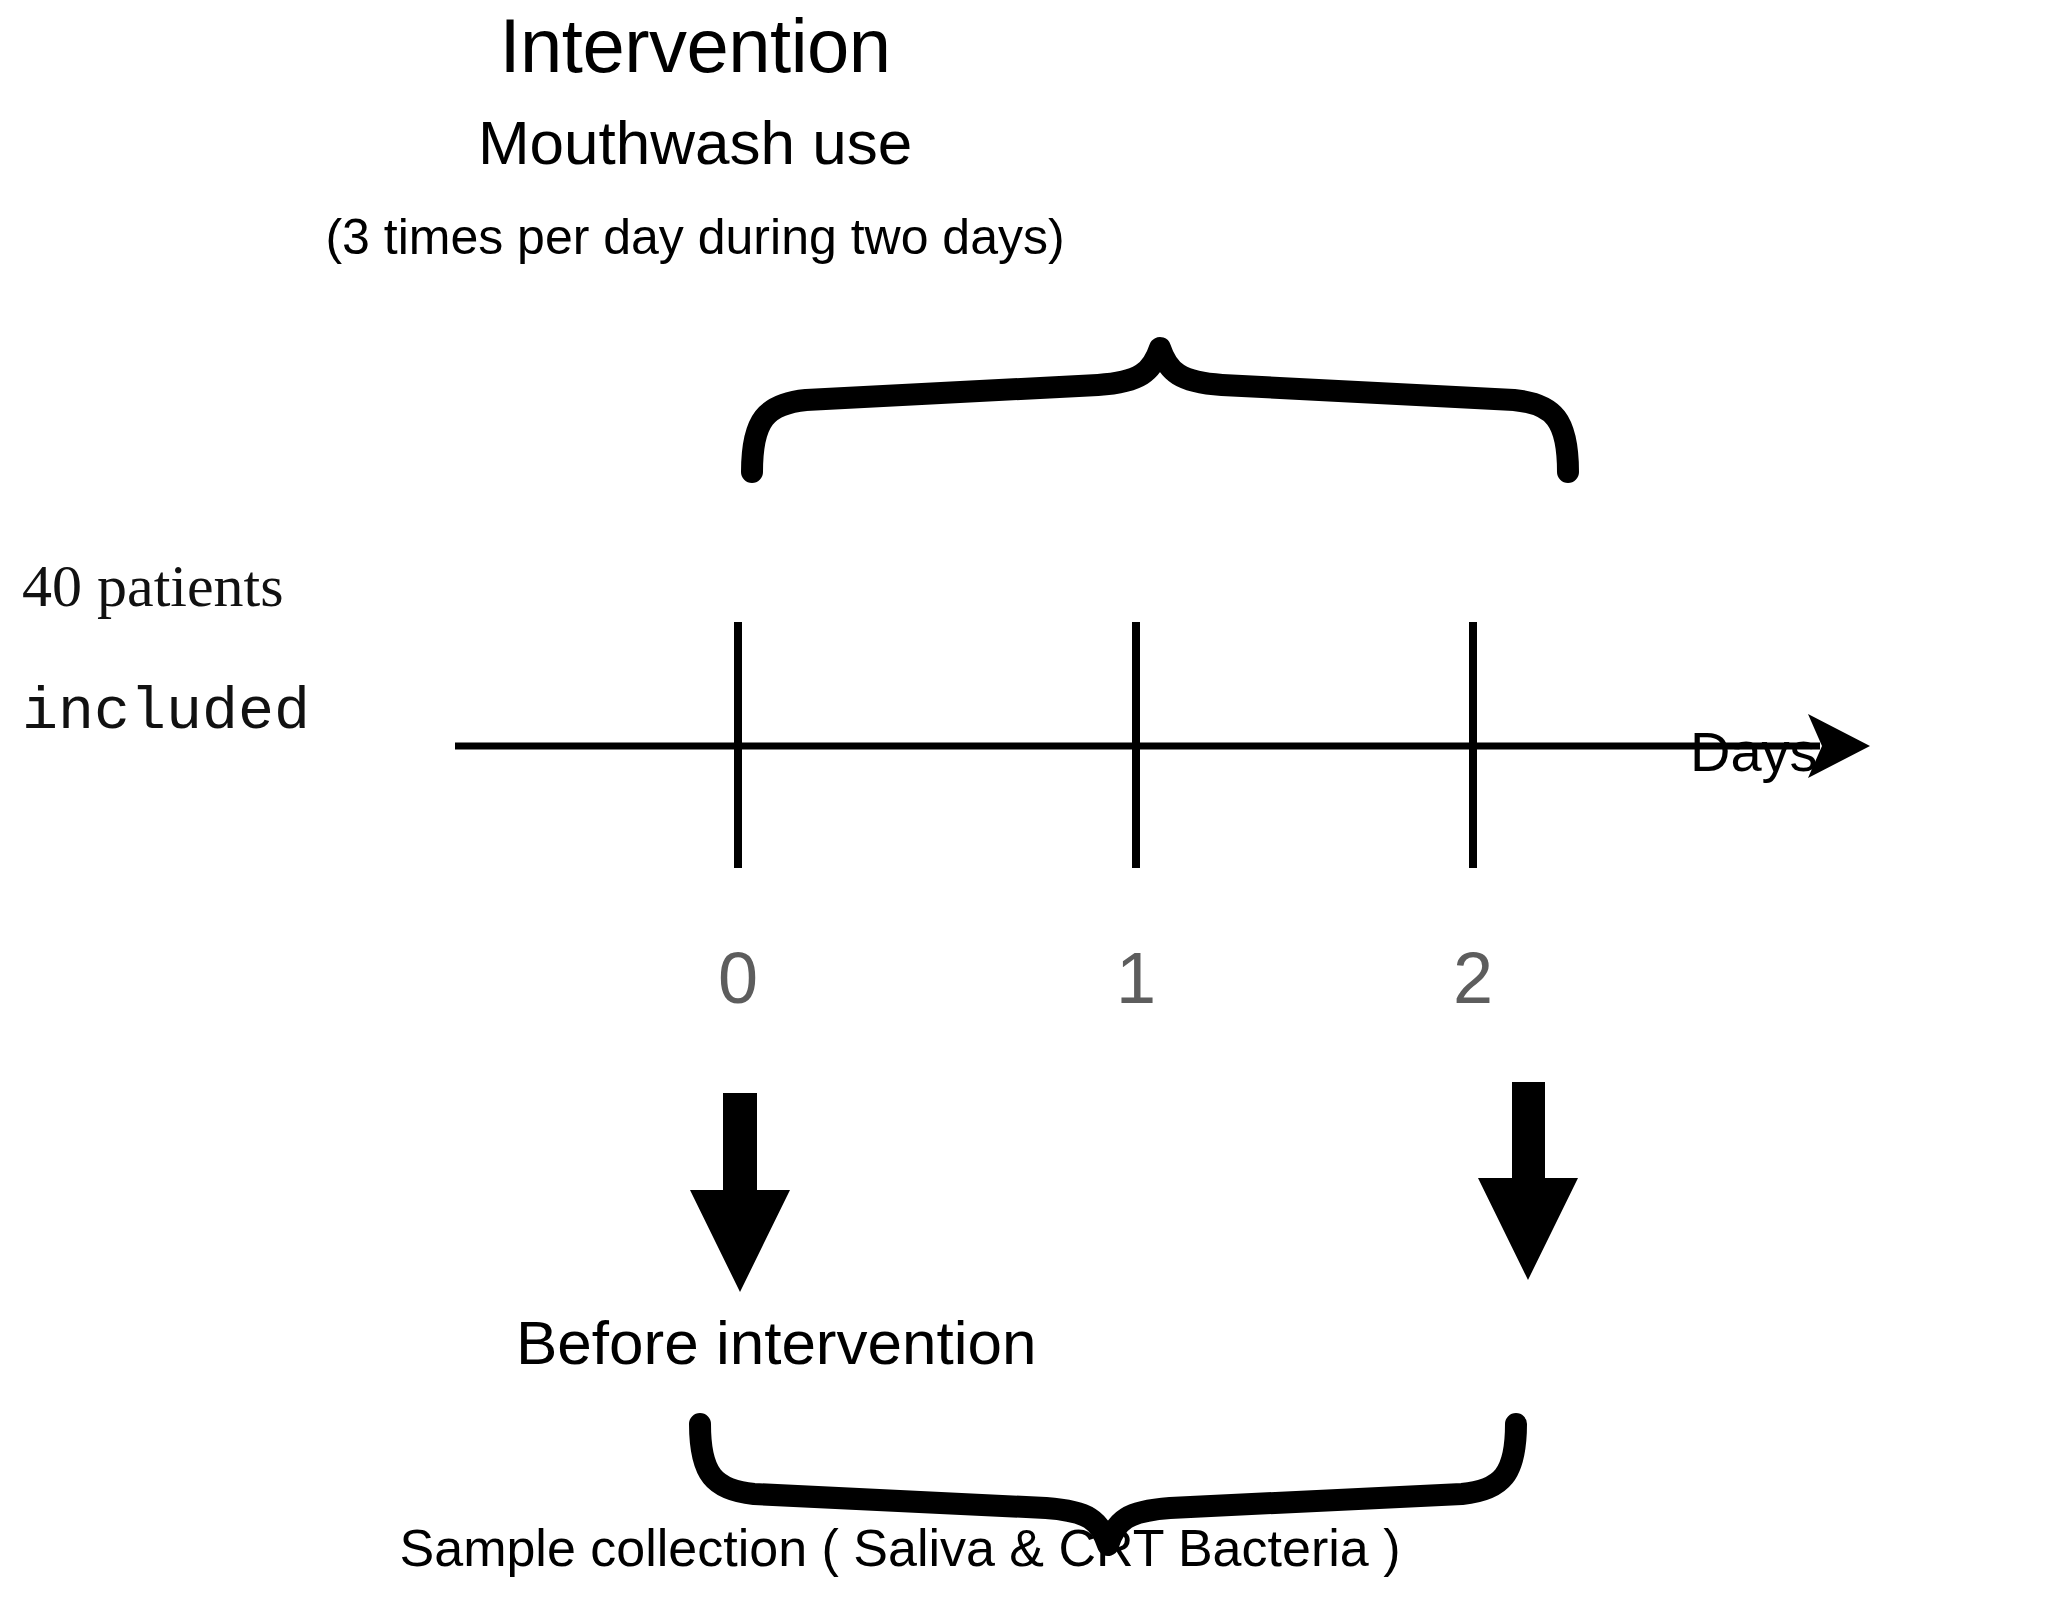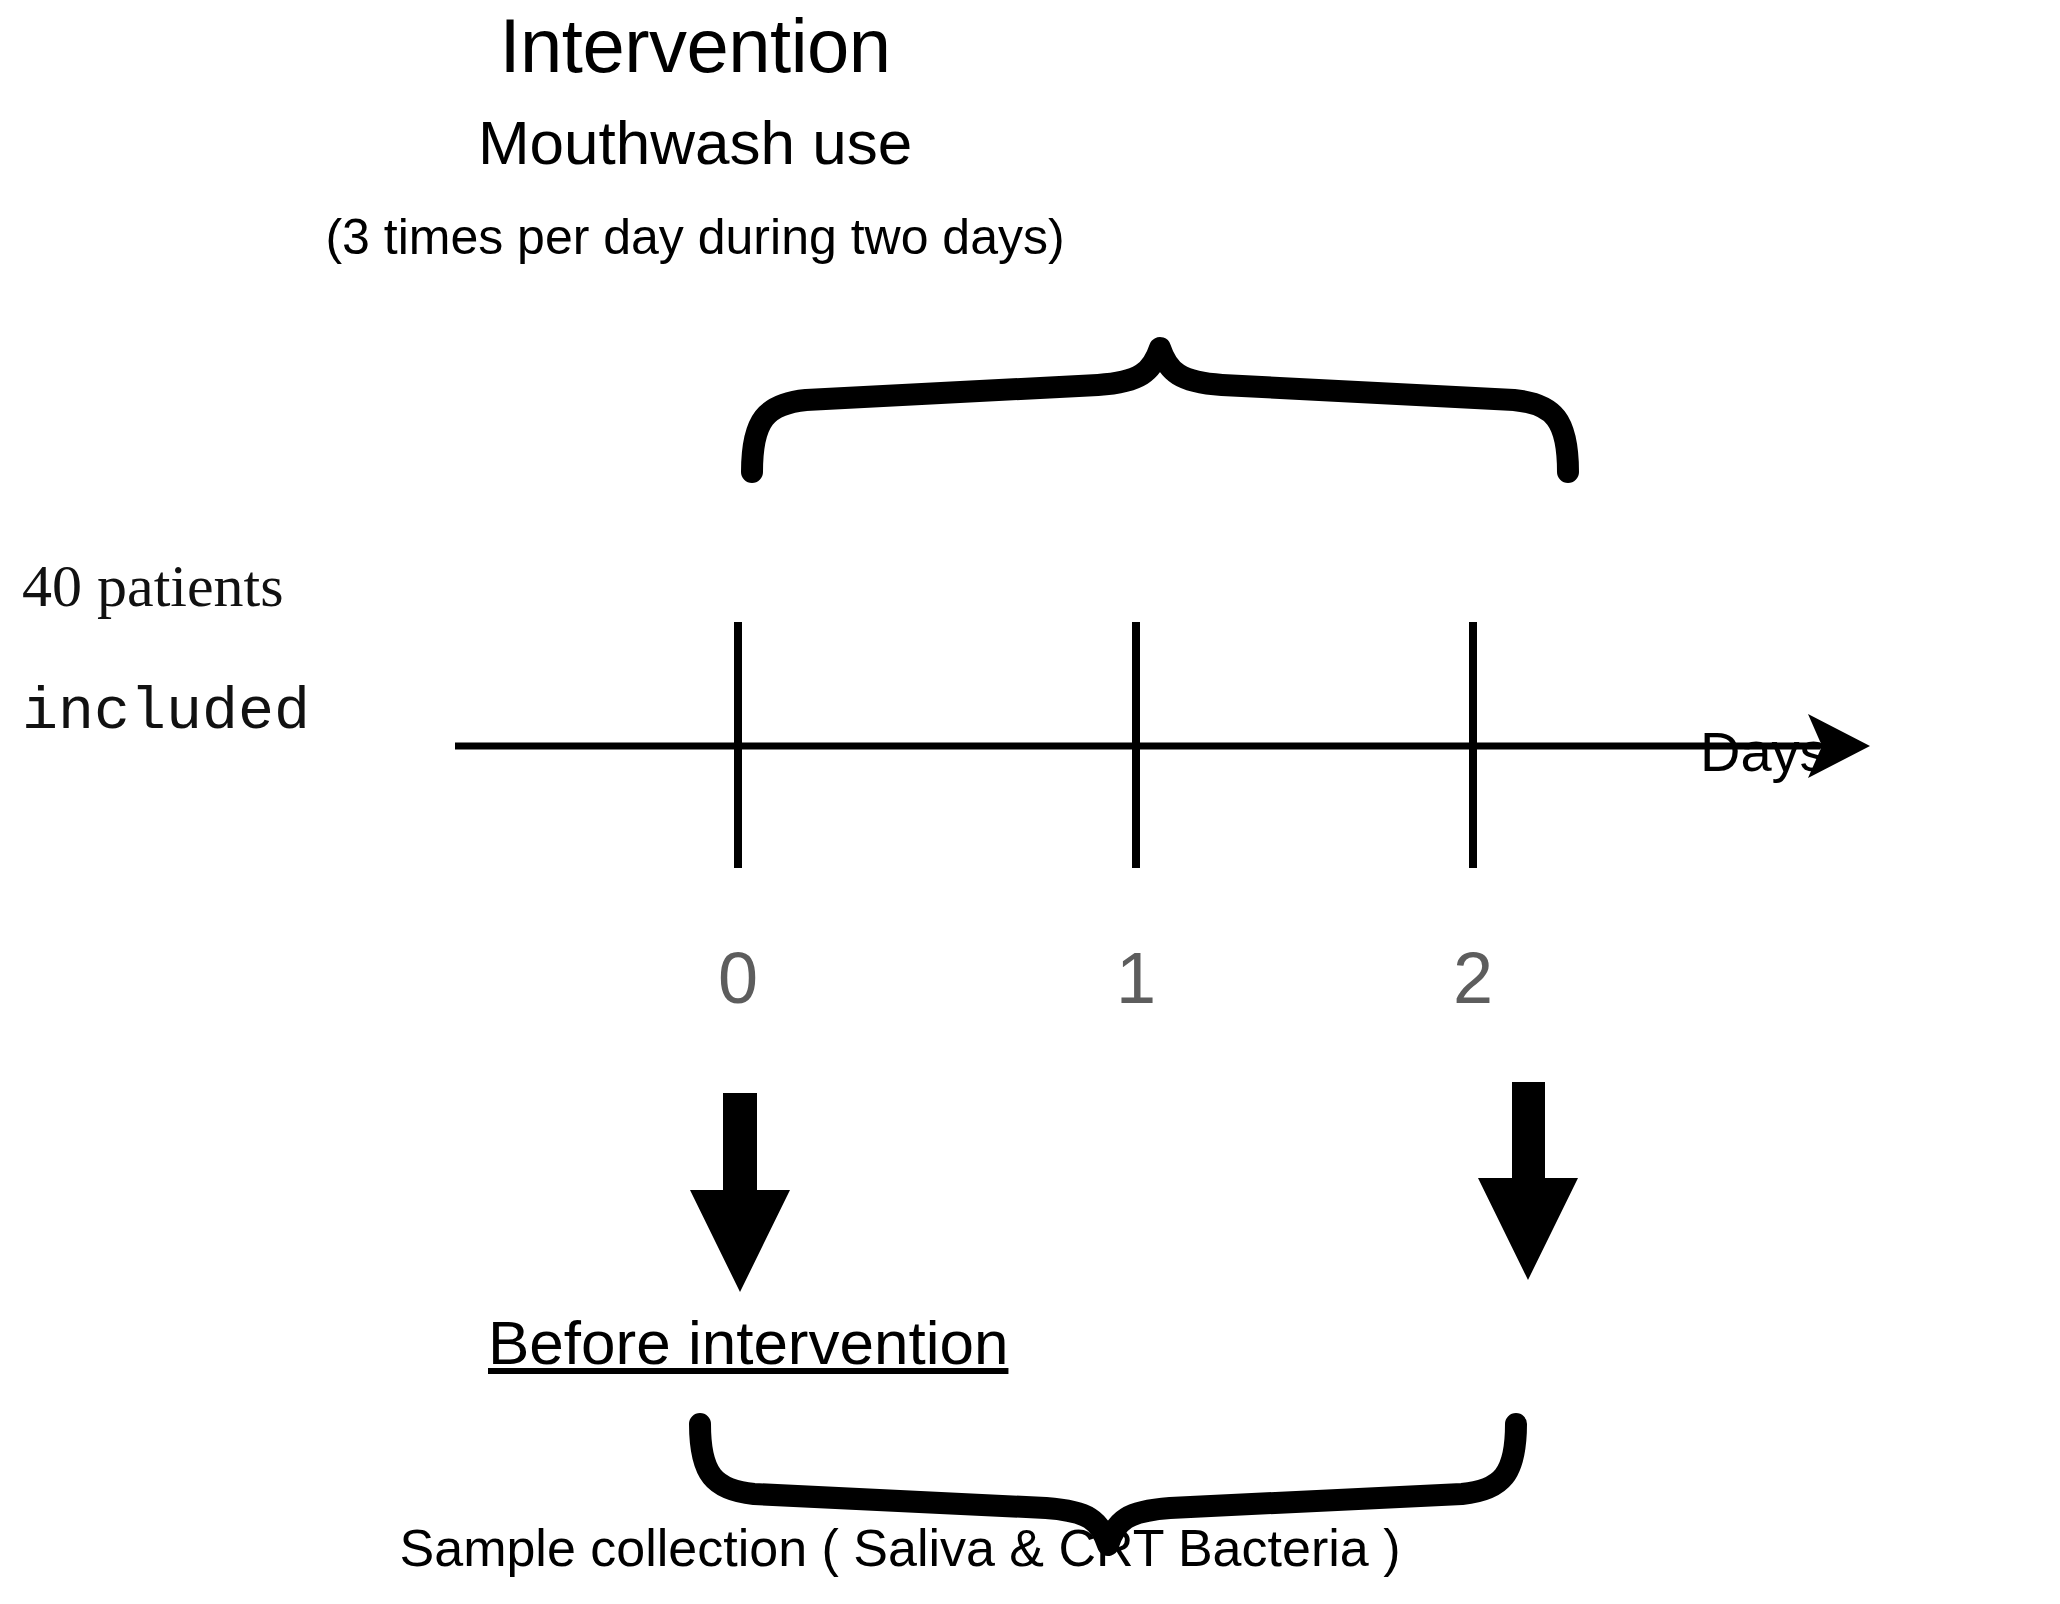--- a/index.html
+++ b/index.html
@@ -61,44 +61,42 @@
     color: #111111;
   }
   #patients-line1 { top: 556px; }
   #patients-line2 { top: 682px; font-family: Liberation Mono, monospace; }
 
   
   #days-label {
     left: 1690px;
     top: 724px;
     font-size: 56px;
-    margin-left: 10px;
   }
 
   
   .tick-label {
     position: absolute;
     top: 942px;
     width: 160px;
     margin-left: -80px;
     text-align: center;
     font-size: 72px;
     color: #5d5d5d;
     line-height: 1;
   }
   #tick-label-0 { left: 738px; }
   #tick-label-1 { left: 1136px; }
   #tick-label-2 { left: 1473px; }
 
   
   #label-before {
-    left: 488px;
+    left: 516px;
     top: 1312px;
     font-size: 62px;
-    text-decoration: underline;
   }
   #label-after {
     left: 1273px;
     top: 1312px;
     font-size: 62px;
   }
 
   #sample-collection {
     left: 0;
     top: 1522px;

